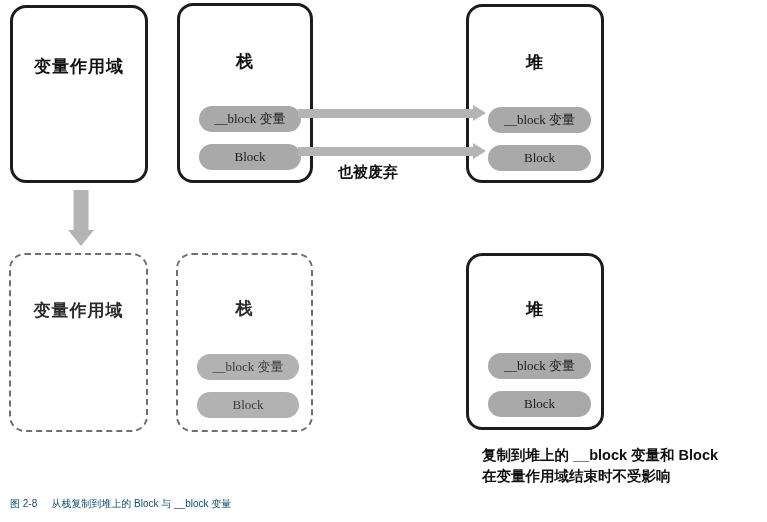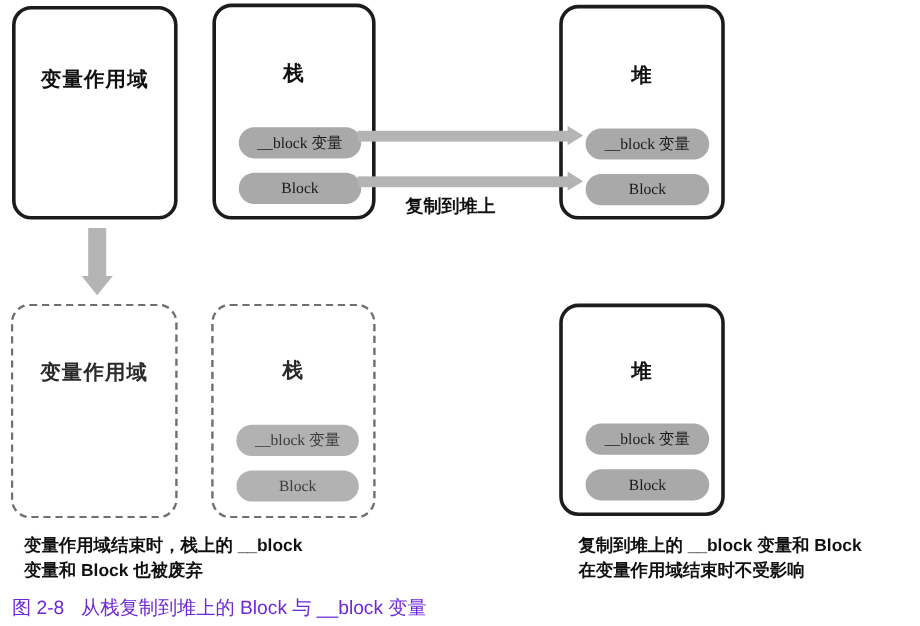--- a/index.html
+++ b/index.html
@@ -120,22 +120,22 @@
   }
   .note {
     position: absolute;
     font-weight: bold;
     font-size: 14.5px;
     line-height: 21px;
     color: #111111;
   }
   .caption {
     position: absolute;
-    font-size: 16px;
-    color: #6d28d9;
+    font-size: 10px;
+    color: #0c4a6e;
     white-space: nowrap;
   }
   .caption .cap-num { margin-right: 14px; }
 </style>
 </head>
 <body>
 
 <div id="figure">
 
   <div class="box solid" style="left:10px; top:5px; width:138px; height:178px;">
@@ -156,21 +156,21 @@
 
   <div class="h-arrow" style="left:298px; top:109px; width:188px;">
     <div class="shaft" style="width:176px;"></div>
     <div class="head" style="left:175px;"></div>
   </div>
   <div class="h-arrow" style="left:298px; top:147px; width:188px;">
     <div class="shaft" style="width:176px;"></div>
     <div class="head" style="left:175px;"></div>
   </div>
 
-  <div class="label" style="left:338px; top:163px;">复制到堆上</div>
+  <div class="label" style="left:338px; top:163px;">也被废弃</div>
 
   <div class="v-arrow" style="left:66px; top:190px; width:30px; height:56px;">
     <div class="shaft" style="height:42px;"></div>
     <div class="head" style="top:40px;"></div>
   </div>
 
   <div class="box dashed" style="left:9px; top:253px; width:139px; height:179px;">
     <div class="box-title faded" style="top:44px;">变量作用域</div>
   </div>
 
@@ -179,24 +179,20 @@
     <div class="pill muted" style="left:19px; top:99px; width:102px; height:26px;">__block 变量</div>
     <div class="pill muted" style="left:19px; top:137px; width:102px; height:26px;">Block</div>
   </div>
 
   <div class="box solid" style="left:466px; top:253px; width:138px; height:177px;">
     <div class="box-title" style="top:42px;">堆</div>
     <div class="pill" style="left:19px; top:97px; width:103px; height:26px;">__block 变量</div>
     <div class="pill" style="left:19px; top:135px; width:103px; height:26px;">Block</div>
   </div>
 
-  <div class="note" style="left:20px; top:445px; width:340px;">
-    <div>变量作用域结束时，栈上的 __block</div>
-    <div>变量和 Block 也被废弃</div>
-  </div>
 
   <div class="note" style="left:482px; top:445px; width:300px;">
     <div>复制到堆上的 __block 变量和 Block</div>
     <div>在变量作用域结束时不受影响</div>
   </div>
 
   <div class="caption" style="left:10px; top:497px;">
     <span class="cap-num">图 2-8</span><span>从栈复制到堆上的 Block 与 __block 变量</span>
   </div>
 

